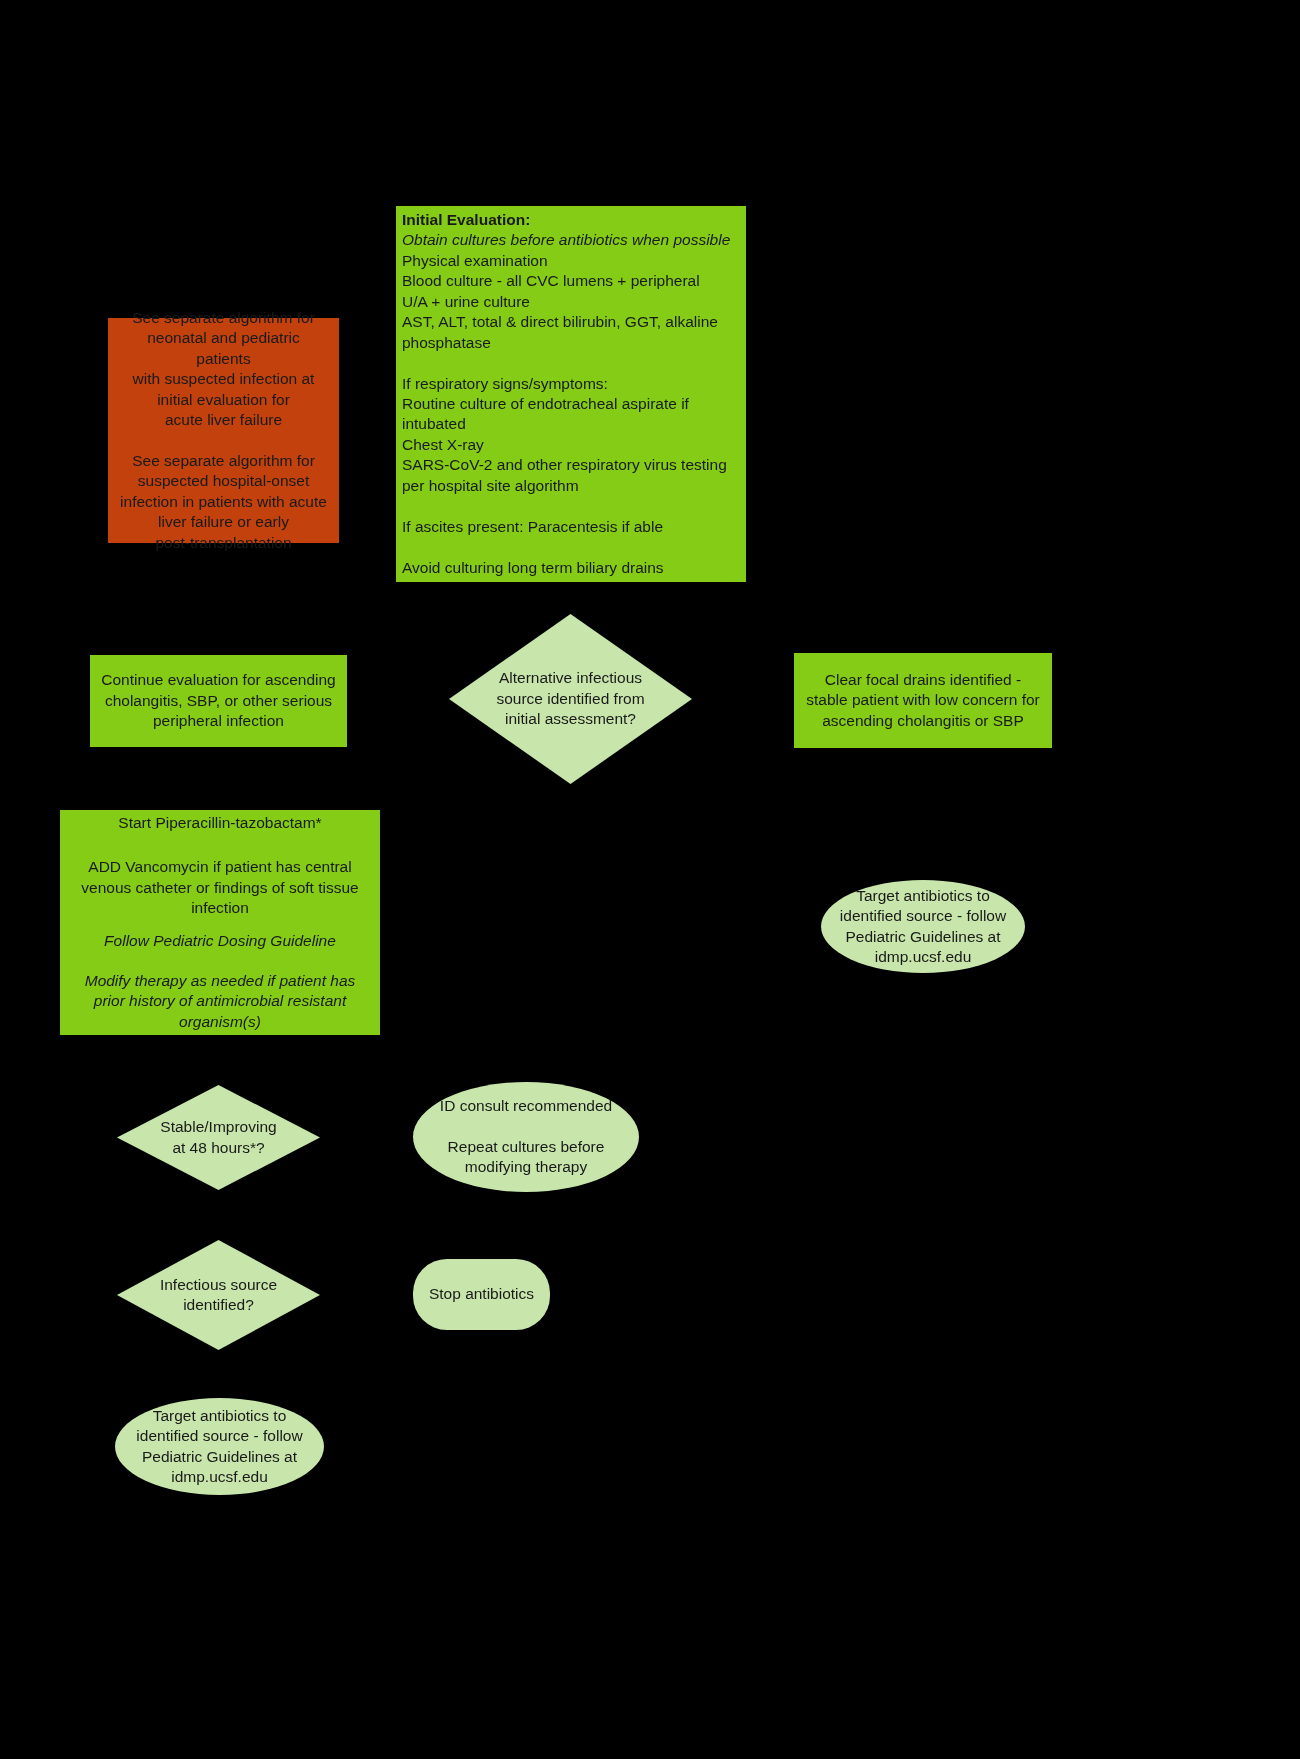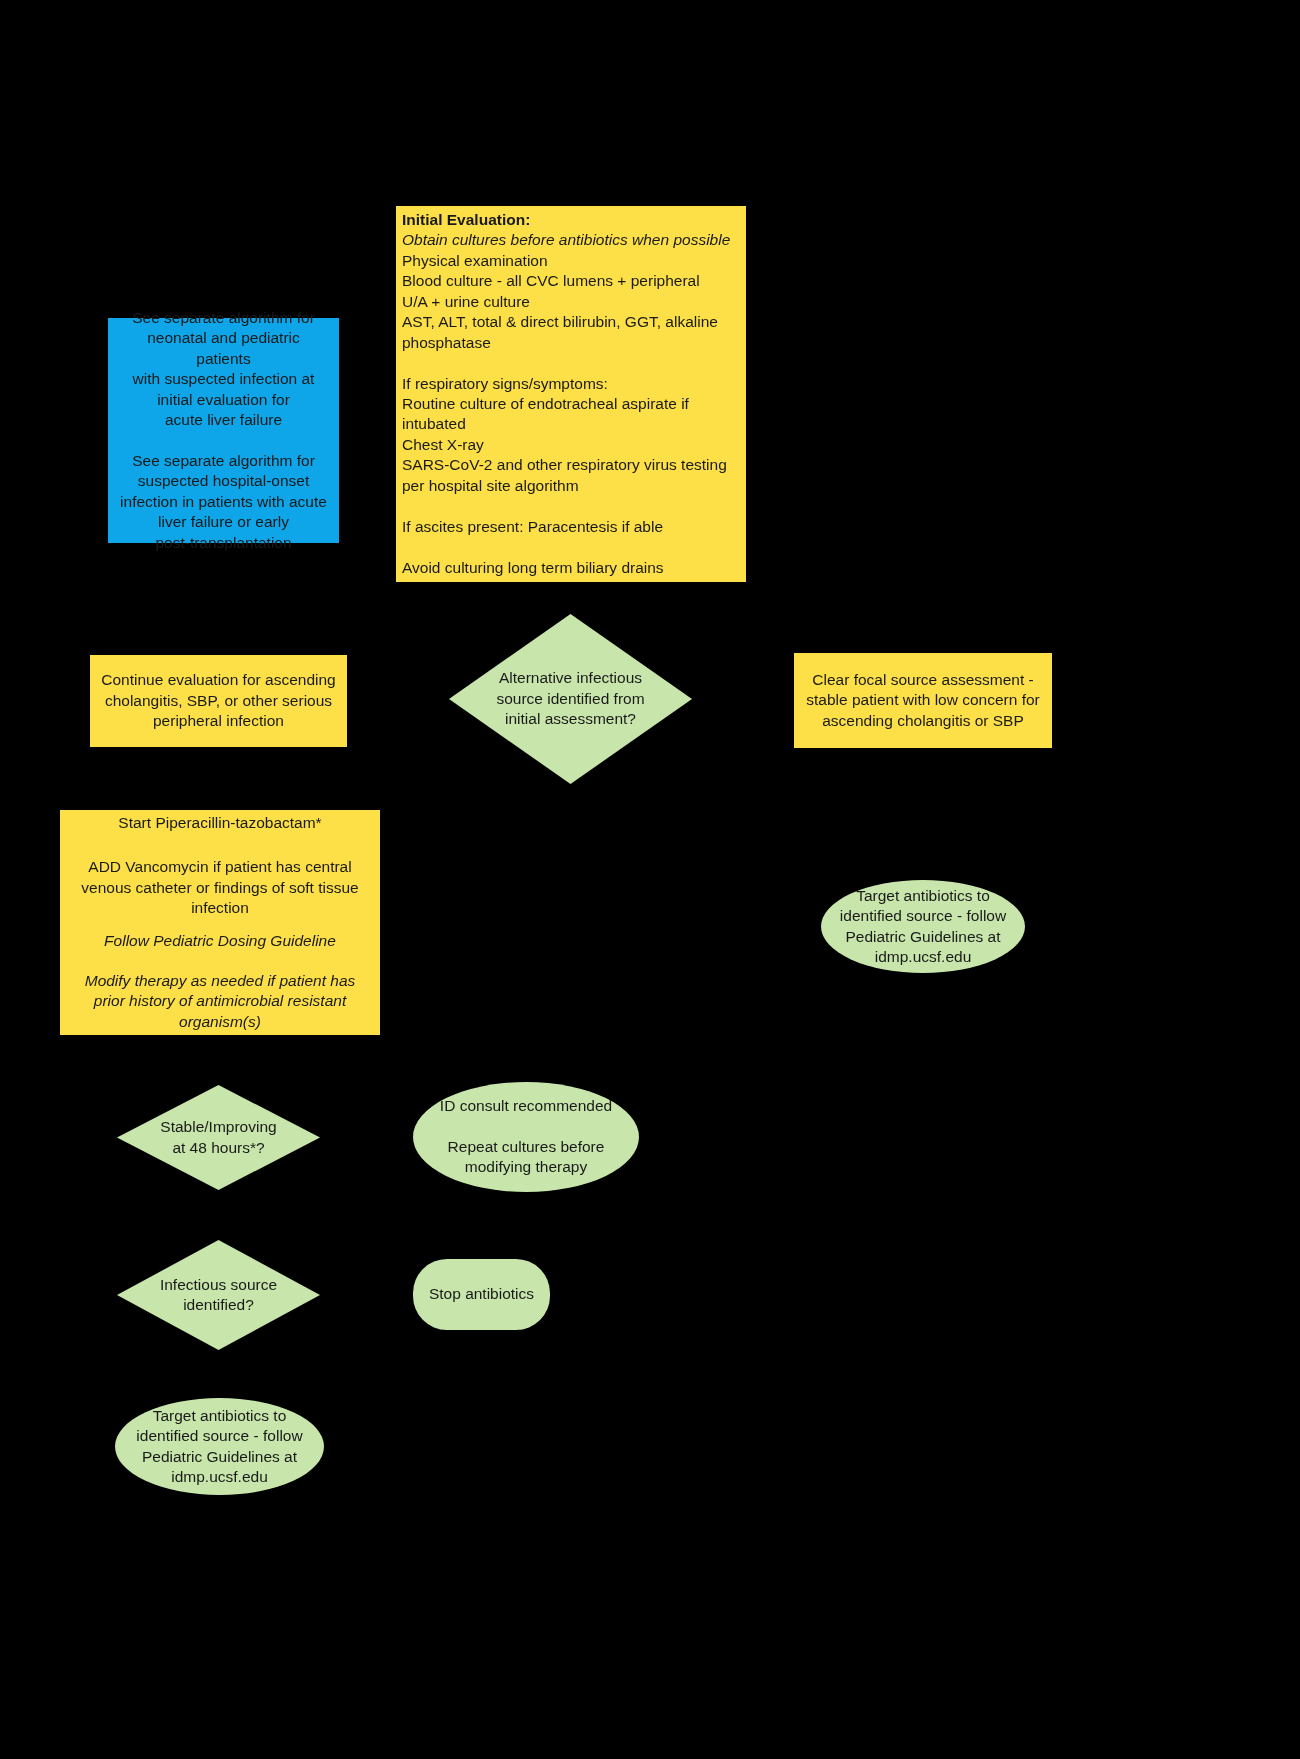--- a/index.html
+++ b/index.html
@@ -26,24 +26,24 @@
   .node {
     position: absolute;
     box-sizing: border-box;
     display: flex;
     flex-direction: column;
     justify-content: center;
     color: #1a1a1a;
     line-height: 1.32;
   }
   .rect {
-    background: #fde047;
+    background: #84cc16;
   }
   .rect-orange {
-    background: #0ea5e9;
+    background: #c2410c;
   }
   .center {
     text-align: center;
     align-items: center;
   }
   .left {
     text-align: left;
     align-items: flex-start;
   }
   .txt {
@@ -159,21 +159,21 @@
   </div>
 
   <div class="diamond" style="left:449px; top:614px; width:243px; height:170px;">
     <div class="shape"></div>
     <div class="label" style="font-size:15.5px;">Alternative infectious
 source identified from
 initial assessment?</div>
   </div>
 
   <div class="node rect center" style="left:794px; top:653px; width:258px; height:95px; padding:6px 8px; font-size:15.5px;">
-    <div class="txt">Clear focal source assessment -
+    <div class="txt">Clear focal drains identified -
 stable patient with low concern for
 ascending cholangitis or SBP</div>
   </div>
 
   <div class="node rect center" style="left:60px; top:810px; width:320px; height:225px; padding:8px 6px; font-size:15.5px;">
     <div class="txt" style="margin-bottom:24px;">Start Piperacillin-tazobactam*</div>
     <div class="txt" style="margin-bottom:12px;">ADD Vancomycin if patient has central
 venous catheter or findings of soft tissue
 infection</div>
     <div class="txt italic" style="margin-bottom:20px;">Follow Pediatric Dosing Guideline</div>

